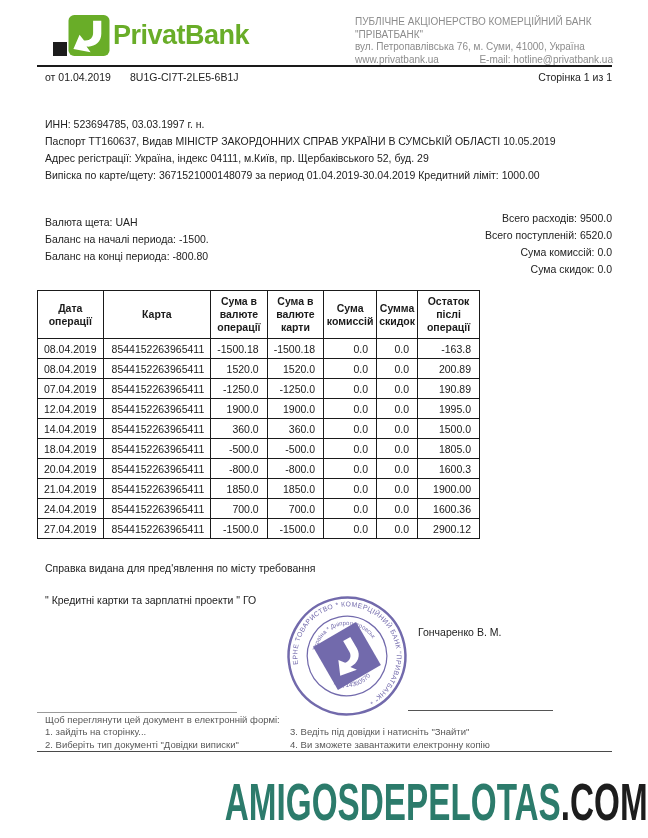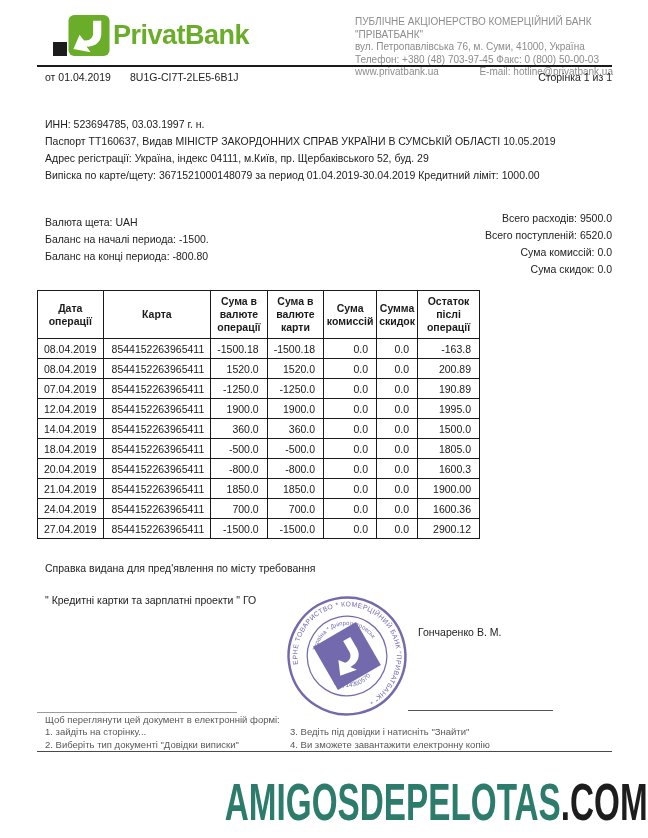--- a/index.html
+++ b/index.html
@@ -75,21 +75,20 @@
     <rect width="100" height="100" rx="14" fill="#69ad28"></rect>
     <path d="M80 14 V46 C80 66 64 79 44 77 L54 91 L12 83 L27 48 L38 62 C51 64 60 56 60 44 V14 Z" fill="#ffffff"></path>
   </svg>
   <div class="abs logo-text">PrivatBank</div>
 </div>
 
 <div class="abs bank-info">
   <div>
       <div>ПУБЛІЧНЕ АКЦІОНЕРСТВО КОМЕРЦІЙНИЙ БАНК "ПРІВАТБАНК"</div>
       <div>вул. Петропавлівська 76, м. Суми, 41000, Україна</div>
-      <div>Телефон: +380 (48) 703-97-45 Факс: 0 (800) 50-00-03</div>
     </div>
   <div class="bank-info-row4">
     <span>www.privatbank.ua</span>
     <span>E-mail: hotline@privatbank.ua</span>
   </div>
 </div>
 
 <div class="abs rule-top"></div>
 
 <div class="abs meta-row">

